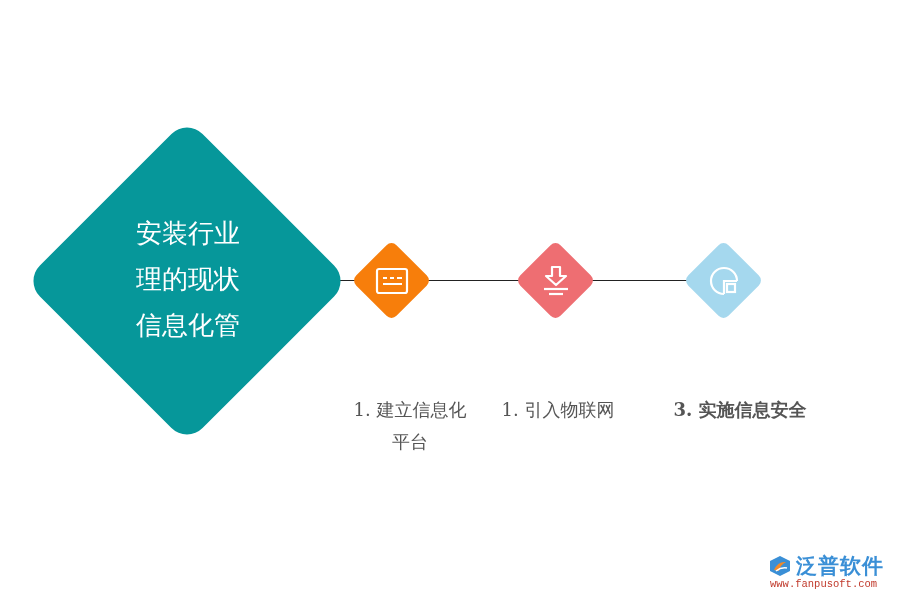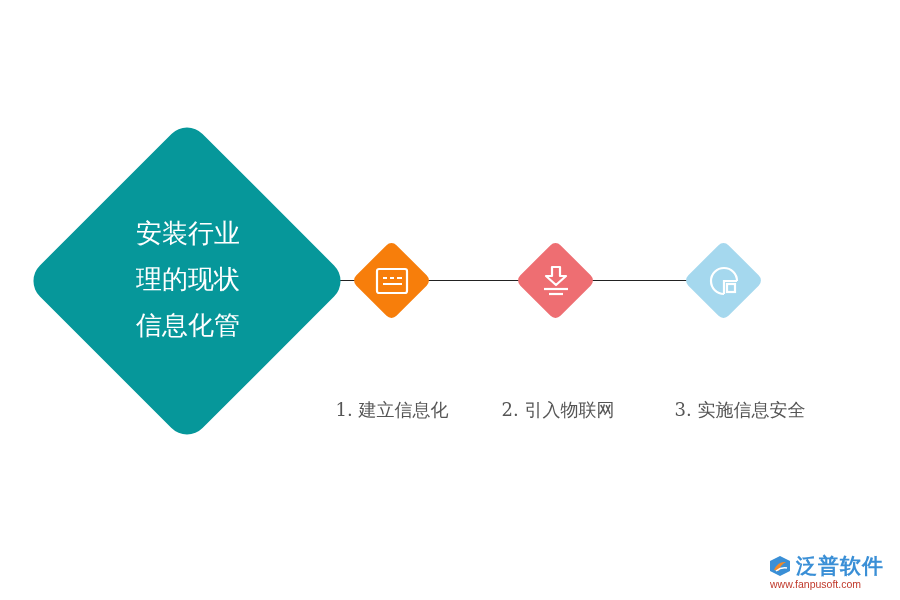--- a/index.html
+++ b/index.html
@@ -12,21 +12,21 @@
     color:#ffffff; font-size:26px; line-height:46px; font-family:Liberation Mono, monospace; }
   .small-diamond { position:absolute; width:57px; height:57px; transform:rotate(45deg);
     border-radius:7px; }
   .icon-wrap { position:absolute; width:81px; height:81px; display:flex; align-items:center;
     justify-content:center; }
   .step-label { position:absolute; width:170px; text-align:center; color:#555555;
     font-size:18px; line-height:32px; font-family:"DejaVu Serif", serif; }
   .brand { position:absolute; left:768px; top:552px; width:128px; }
   .brand-row { display:flex; align-items:center; gap:4px; }
   .brand-name { color:#3a8fd6; font-size:21px; font-weight:bold; letter-spacing:1px; }
-  .brand-url { color:#c0392b; font-size:10.5px; font-family:Liberation Sans, sans-serif; margin-top:-2px; padding-left:2px; }
+  .brand-url { color:#c0392b; font-size:10.5px; font-family:Liberation Mono, monospace; margin-top:-2px; padding-left:2px; }
 </style>
 </head>
 <body>
 
 <div class="connector" style="left:300px; width:430px;"></div>
 
 <div class="big-diamond"></div>
 <div class="big-title">
   <div>安装行业</div>
   <div>理的现状</div>
@@ -36,45 +36,46 @@
 <div class="small-diamond" style="left:363px; top:252px; background:#f77e0b;"></div>
 <div class="icon-wrap" style="left:351px; top:240px;">
   <svg width="34" height="28" viewBox="0 0 34 28">
     <rect x="2" y="2" width="30" height="24" rx="2" fill="none" stroke="#fff" stroke-width="2.2"></rect>
     <line x1="8" y1="11" x2="12" y2="11" stroke="#fff" stroke-width="2"></line>
     <line x1="15" y1="11" x2="19" y2="11" stroke="#fff" stroke-width="2"></line>
     <line x1="22" y1="11" x2="27" y2="11" stroke="#fff" stroke-width="2"></line>
     <line x1="8" y1="17" x2="27" y2="17" stroke="#fff" stroke-width="2"></line>
   </svg>
 </div>
-<div class="step-label" style="left:307px; top:394px;">
+<div class="step-label" style="left:325px; top:394px;">
   <div>1. 建立信息化</div>
+  <div>平台</div>
 </div>
 
 <div class="small-diamond" style="left:527px; top:252px; background:#ee6e72;"></div>
 <div class="icon-wrap" style="left:515px; top:240px;">
   <svg width="30" height="32" viewBox="0 0 30 32">
     <path d="M11 2 H19 V11 H25 L15 20 L5 11 H11 Z" fill="none" stroke="#fff" stroke-width="2.2" stroke-linejoin="round"></path>
     <line x1="3" y1="24" x2="27" y2="24" stroke="#fff" stroke-width="2.2"></line>
     <line x1="8" y1="29" x2="22" y2="29" stroke="#fff" stroke-width="2.2"></line>
   </svg>
 </div>
 <div class="step-label" style="left:473px; top:394px;">
-  <div>2. 引入物联网</div>
+  <div>1. 引入物联网</div>
 </div>
 
 <div class="small-diamond" style="left:695px; top:252px; background:#a5d8ee;"></div>
 <div class="icon-wrap" style="left:683px; top:240px;">
   <svg width="34" height="34" viewBox="0 0 34 34">
     <path d="M17 30 A13 13 0 1 1 30 17" fill="none" stroke="#fff" stroke-width="2.2"></path>
     <path d="M30 17 H17 V30" fill="none" stroke="#fff" stroke-width="2.2"></path>
     <rect x="20" y="20" width="8" height="8" fill="none" stroke="#fff" stroke-width="2.2"></rect>
   </svg>
 </div>
-<div class="step-label" style="left:655px; top:394px;">
+<div class="step-label" style="left:655px; top:394px;font-weight:bold;">
   <div>3. 实施信息安全</div>
 </div>
 
 <div class="brand">
   <div class="brand-row">
     <svg width="24" height="22" viewBox="0 0 24 22">
       <path d="M12 1 L22 6 L22 16 L12 21 L2 16 L2 6 Z" fill="#3a8fd6"></path>
       <path d="M6 15 Q10 6 18 7 Q12 10 11 16 Z" fill="#f08a2a"></path>
       <path d="M8 16 Q13 12 19 13" fill="none" stroke="#fff" stroke-width="1.6"></path>
     </svg>

